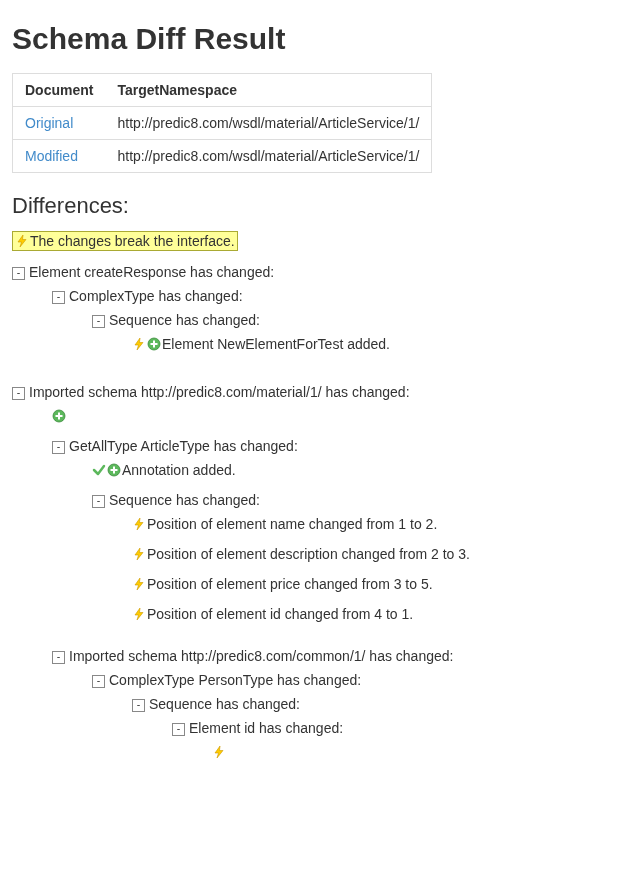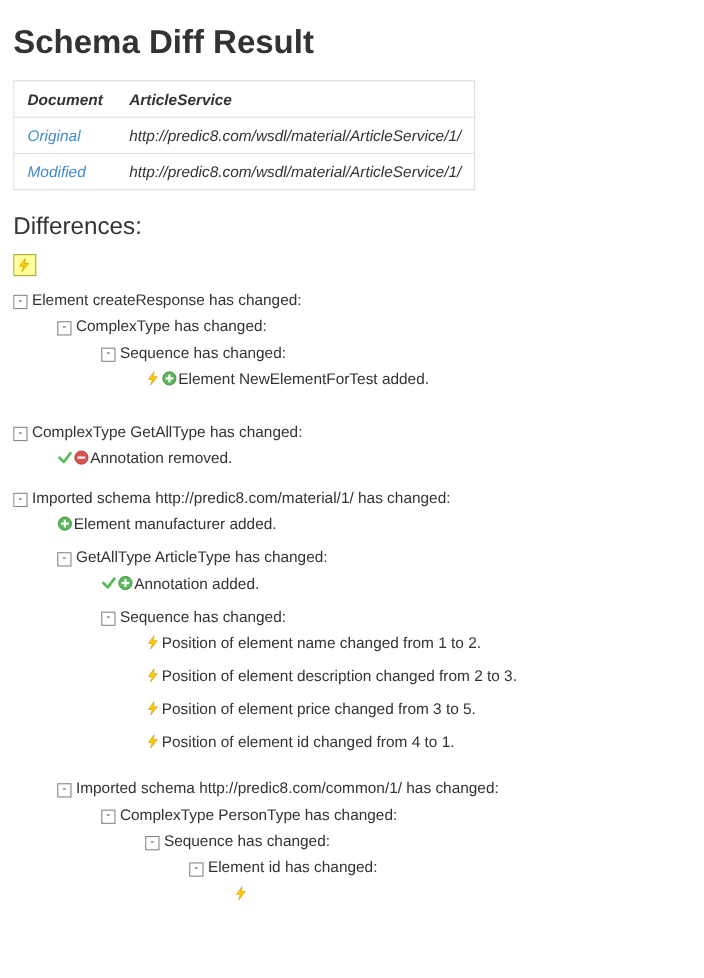--- a/index.html
+++ b/index.html
@@ -25,21 +25,20 @@
     border: 1px solid #ddd;
     border-radius: 4px;
     margin-bottom: 16px;
   }
   th, td {
     padding: 8px 12px;
     text-align: left;
     border-top: 1px solid #ddd;
     font-size: 14px;
     vertical-align: top;
-    font-style: italic;
   }
   thead th {
     border-top: none;
     font-weight: bold;
   }
   a {
     color: #428bca;
     text-decoration: none;
   }
   .break-banner {
@@ -96,71 +95,63 @@
 <body>
 
 
 
 <h1>Schema Diff Result</h1>
 
 <table>
   <thead>
     <tr>
       <th>Document</th>
-      <th>ArticleService</th>
+      <th>TargetNamespace</th>
     </tr>
   </thead>
   <tbody>
     <tr>
       <td><a href="#">Original</a></td>
       <td>http://predic8.com/wsdl/material/ArticleService/1/</td>
     </tr>
     <tr>
       <td><a href="#">Modified</a></td>
       <td>http://predic8.com/wsdl/material/ArticleService/1/</td>
     </tr>
   </tbody>
 </table>
 
 <h2>Differences:</h2>
 
 <div class="break-banner">
   <span class="icon"><svg width="14" height="14" viewBox="0 0 14 14">
         <polygon points="8,1 3,8 6.5,8 5,13 11,5.5 7.5,5.5" fill="#ffcc00" stroke="#cc9900" stroke-width="0.6"></polygon>
-      </svg></span>
+      </svg></span><span>The changes break the interface.</span>
 </div>
 
 <ul class="tree" id="diff-tree">
     <li><span class="toggle">-</span><span class="node-label">Element createResponse has changed:</span><ul>
         <li><span class="toggle">-</span><span class="node-label">ComplexType has changed:</span><ul>
             <li><span class="toggle">-</span><span class="node-label">Sequence has changed:</span><ul>
                 <li><span class="icon"><svg width="14" height="14" viewBox="0 0 14 14">
                       <polygon points="8,1 3,8 6.5,8 5,13 11,5.5 7.5,5.5" fill="#ffcc00" stroke="#cc9900" stroke-width="0.6"></polygon>
                     </svg></span><span class="icon"><svg width="14" height="14" viewBox="0 0 14 14">
                       <circle cx="7" cy="7" r="6" fill="#5cb85c" stroke="#3a8a3a" stroke-width="0.8"></circle>
                       <rect x="6" y="3.5" width="2" height="7" fill="#fff"></rect>
                       <rect x="3.5" y="6" width="7" height="2" fill="#fff"></rect>
                     </svg></span><span class="node-label">Element NewElementForTest added.</span></li>
               </ul></li>
           </ul></li>
       </ul></li>
-    <li><span class="toggle">-</span><span class="node-label">ComplexType GetAllType has changed:</span><ul>
-        <li><span class="icon"><svg width="14" height="14" viewBox="0 0 14 14">
-              <polyline points="2,7 6,11 12,3" fill="none" stroke="#5cb85c" stroke-width="2.5" stroke-linecap="round" stroke-linejoin="round"></polyline>
-            </svg></span><span class="icon"><svg width="14" height="14" viewBox="0 0 14 14">
-              <circle cx="7" cy="7" r="6" fill="#d9534f" stroke="#a9332f" stroke-width="0.8"></circle>
-              <rect x="3.5" y="6" width="7" height="2" fill="#fff"></rect>
-            </svg></span><span class="node-label">Annotation removed.</span></li>
-      </ul></li>
     <li><span class="toggle">-</span><span class="node-label">Imported schema http://predic8.com/material/1/ has changed:</span><ul>
         <li><span class="icon"><svg width="14" height="14" viewBox="0 0 14 14">
               <circle cx="7" cy="7" r="6" fill="#5cb85c" stroke="#3a8a3a" stroke-width="0.8"></circle>
               <rect x="6" y="3.5" width="2" height="7" fill="#fff"></rect>
               <rect x="3.5" y="6" width="7" height="2" fill="#fff"></rect>
-            </svg></span><span class="node-label">Element manufacturer added.</span></li>
+            </svg></span></li>
         <li><span class="toggle">-</span><span class="node-label">GetAllType ArticleType has changed:</span><ul>
             <li><span class="icon"><svg width="14" height="14" viewBox="0 0 14 14">
                   <polyline points="2,7 6,11 12,3" fill="none" stroke="#5cb85c" stroke-width="2.5" stroke-linecap="round" stroke-linejoin="round"></polyline>
                 </svg></span><span class="icon"><svg width="14" height="14" viewBox="0 0 14 14">
                   <circle cx="7" cy="7" r="6" fill="#5cb85c" stroke="#3a8a3a" stroke-width="0.8"></circle>
                   <rect x="6" y="3.5" width="2" height="7" fill="#fff"></rect>
                   <rect x="3.5" y="6" width="7" height="2" fill="#fff"></rect>
                 </svg></span><span class="node-label">Annotation added.</span></li>
             <li><span class="toggle">-</span><span class="node-label">Sequence has changed:</span><ul>
                 <li><span class="icon"><svg width="14" height="14" viewBox="0 0 14 14">

